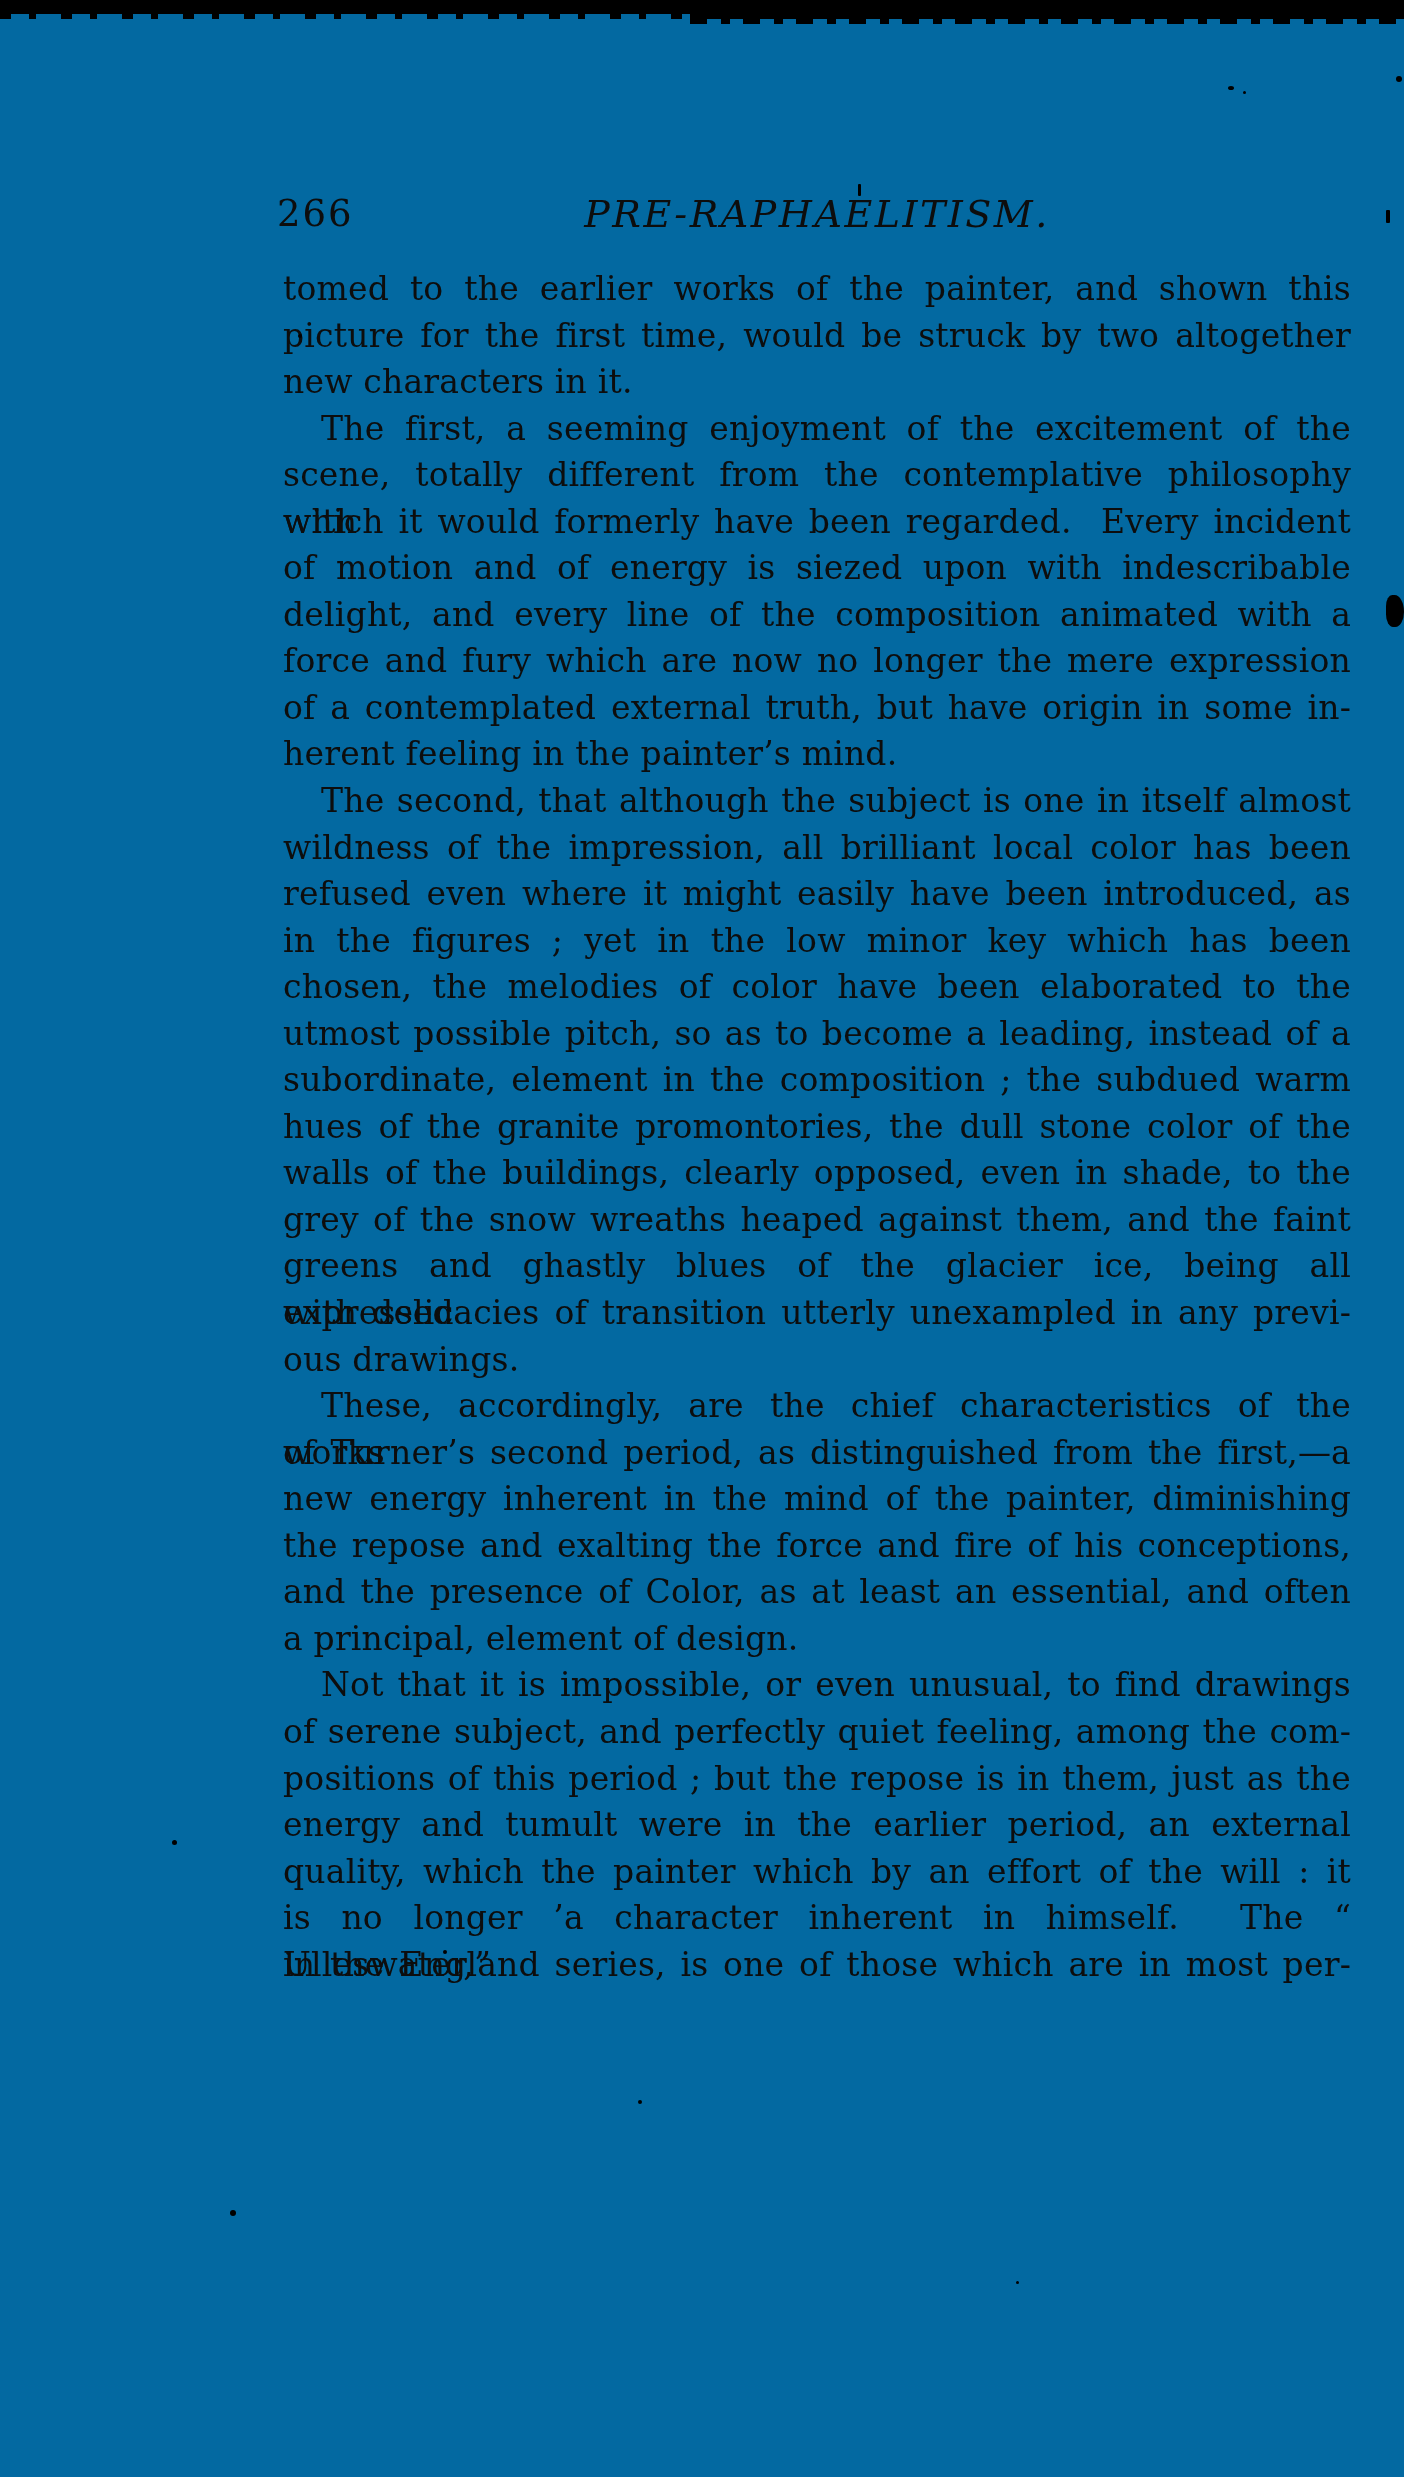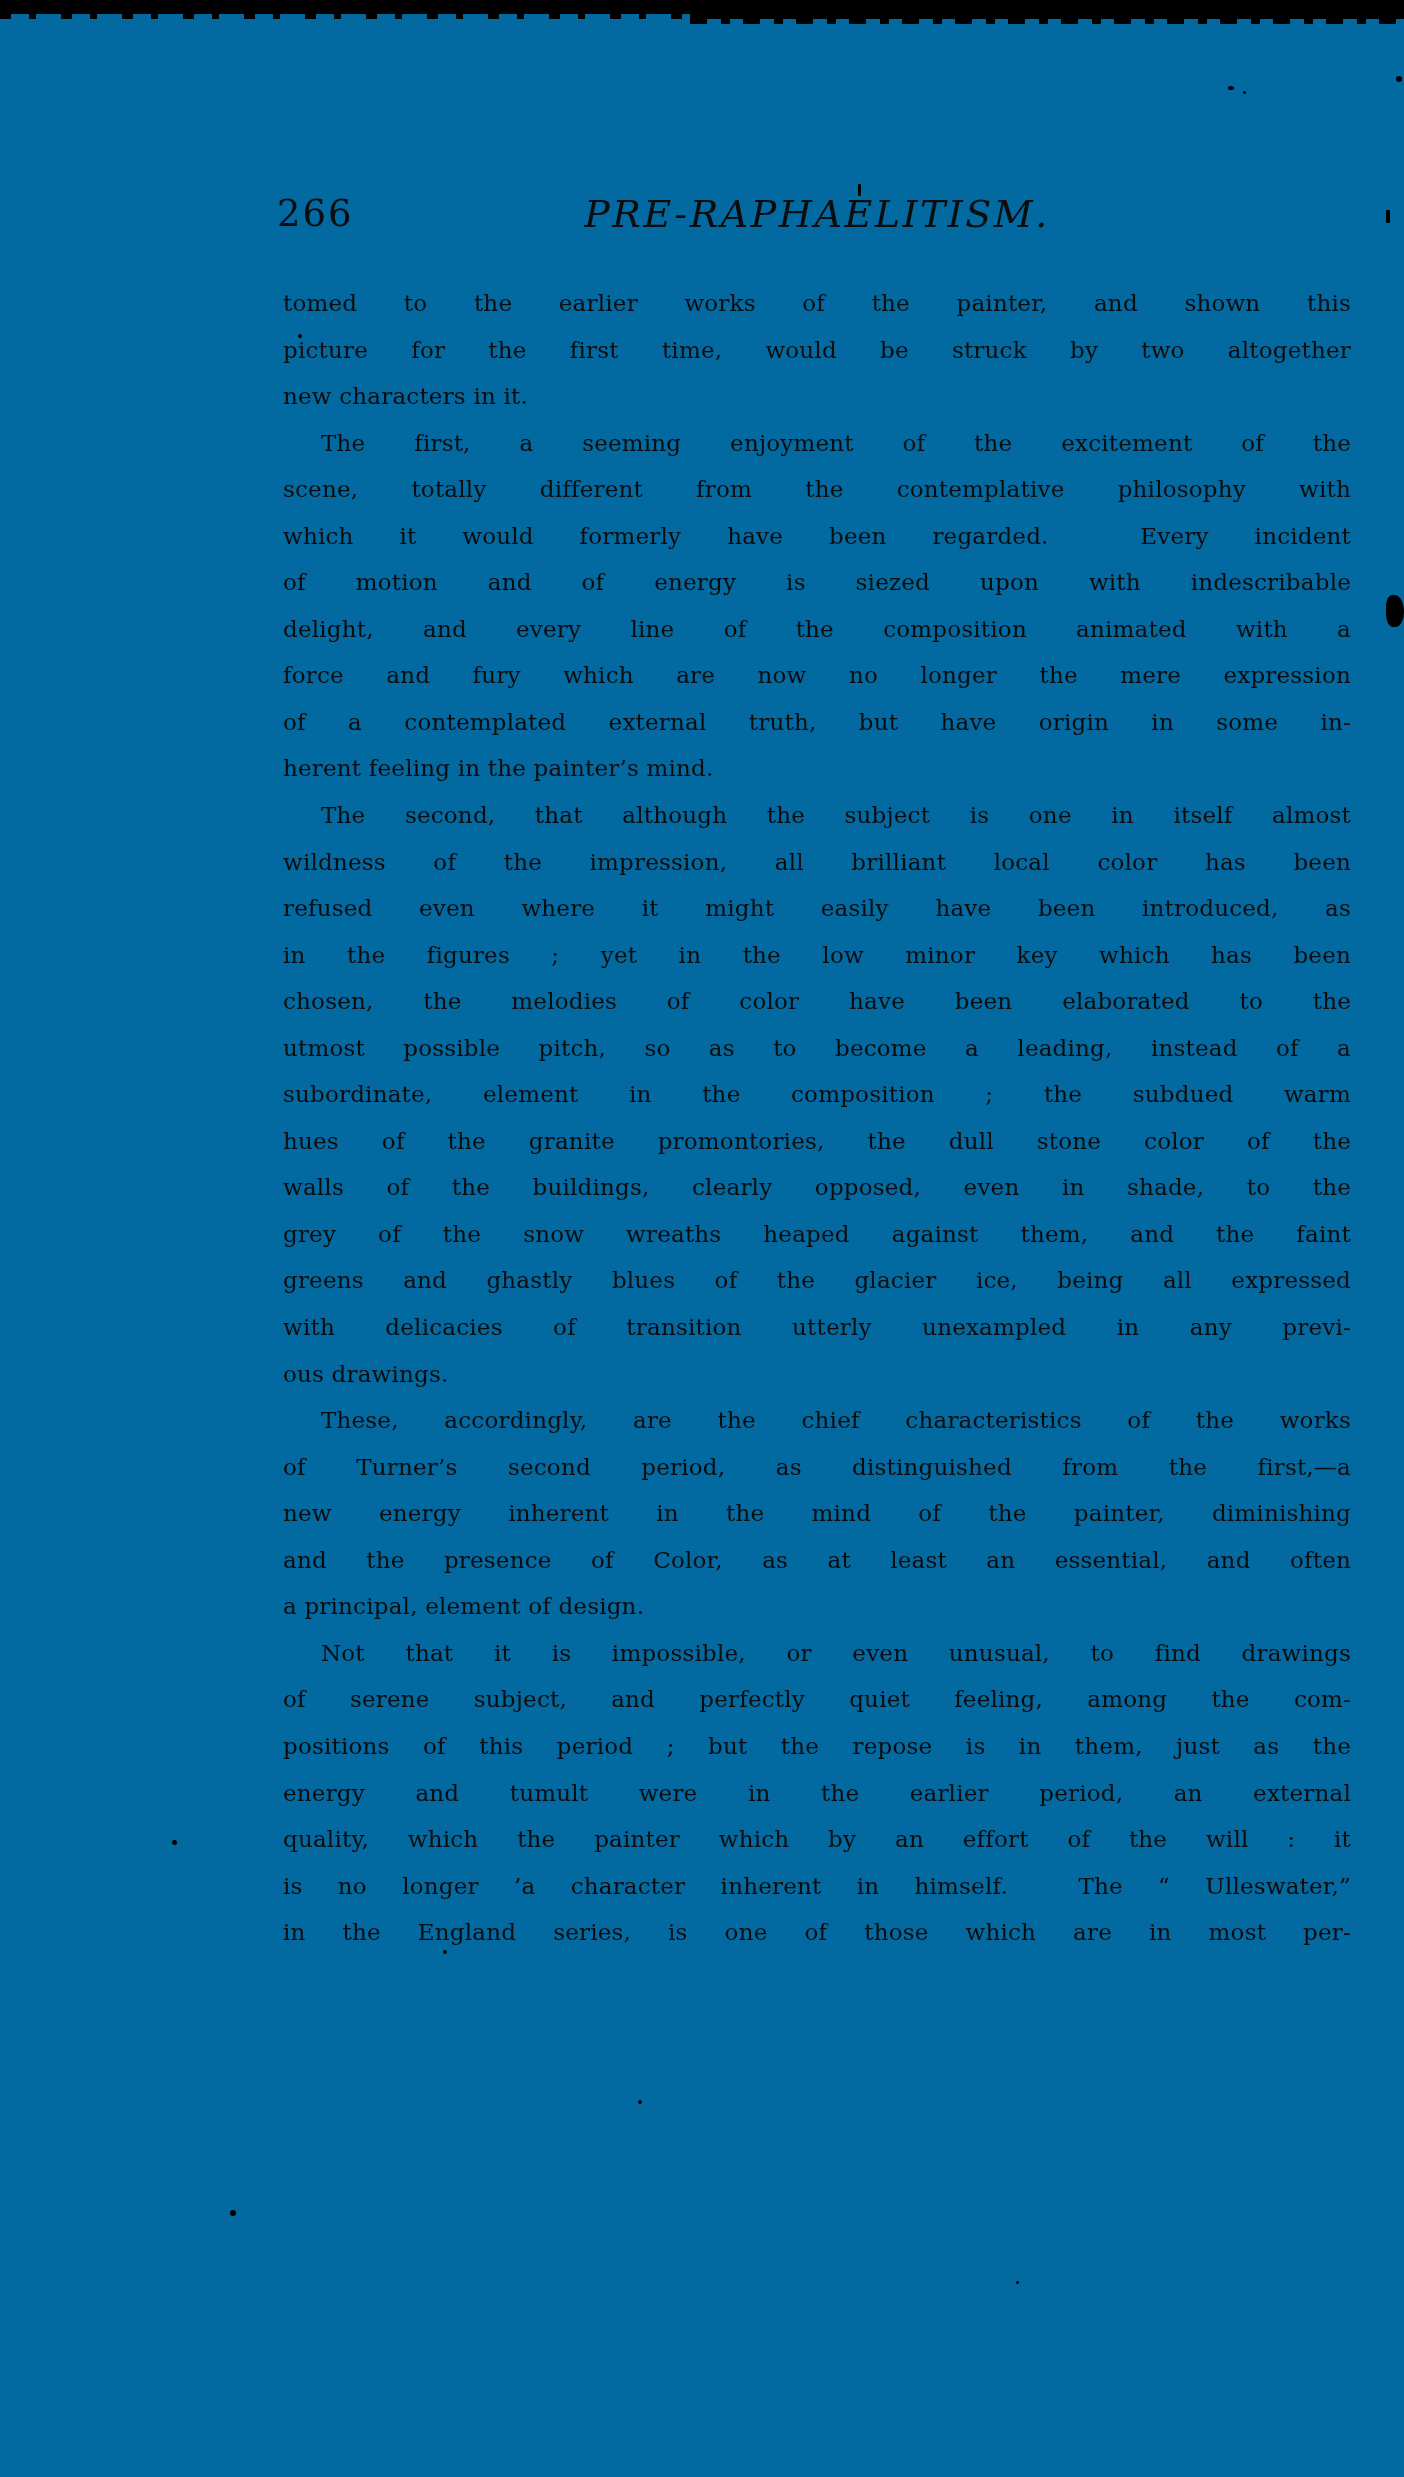--- a/index.html
+++ b/index.html
@@ -39,22 +39,22 @@
     position: absolute; left: 0; right: 0; top: 0;
     text-align: center;
     font-style: italic;
     font-size: 38px;
     letter-spacing: 2.5px;
   }
 
   
   .body-text {
     position: absolute;
-    top: 280px; left: 283px; width: 1068px;
-    font-size: 23px;
+    top: 266px; left: 283px; width: 1068px;
+    font-size: 33px;
   }
   .paragraph { margin: 0; }
   .line {
     line-height: 46.55px;
     height: 46.55px;
     overflow: visible;
     text-align: justify;
     text-align-last: justify;
     letter-spacing: 0.2px;
   }
@@ -112,20 +112,21 @@
         <div class="line">walls of the buildings, clearly opposed, even in shade, to the</div>
         <div class="line">grey of the snow wreaths heaped against them, and the faint</div>
         <div class="line">greens and ghastly blues of the glacier ice, being all expressed</div>
         <div class="line">with delicacies of transition utterly unexampled in any previ-</div>
         <div class="line para-end">ous drawings.</div>
       </div>
       <div class="paragraph">
         <div class="line indent">These, accordingly, are the chief characteristics of the works</div>
         <div class="line">of Turner’s second period, as distinguished from the first,—a</div>
         <div class="line">new energy inherent in the mind of the painter, diminishing</div>
+        <div class="line">the repose and exalting the force and fire of his conceptions,</div>
         <div class="line">and the presence of Color, as at least an essential, and often</div>
         <div class="line para-end">a principal, element of design.</div>
       </div>
       <div class="paragraph">
         <div class="line indent">Not that it is impossible, or even unusual, to find drawings</div>
         <div class="line">of serene subject, and perfectly quiet feeling, among the com-</div>
         <div class="line">positions of this period ; but the repose is in them, just as the</div>
         <div class="line">energy and tumult were in the earlier period, an external</div>
         <div class="line">quality, which the painter which by an effort of the will : it</div>
         <div class="line">is no longer ’a character inherent in himself.&nbsp; The “ Ulleswater,”</div>

